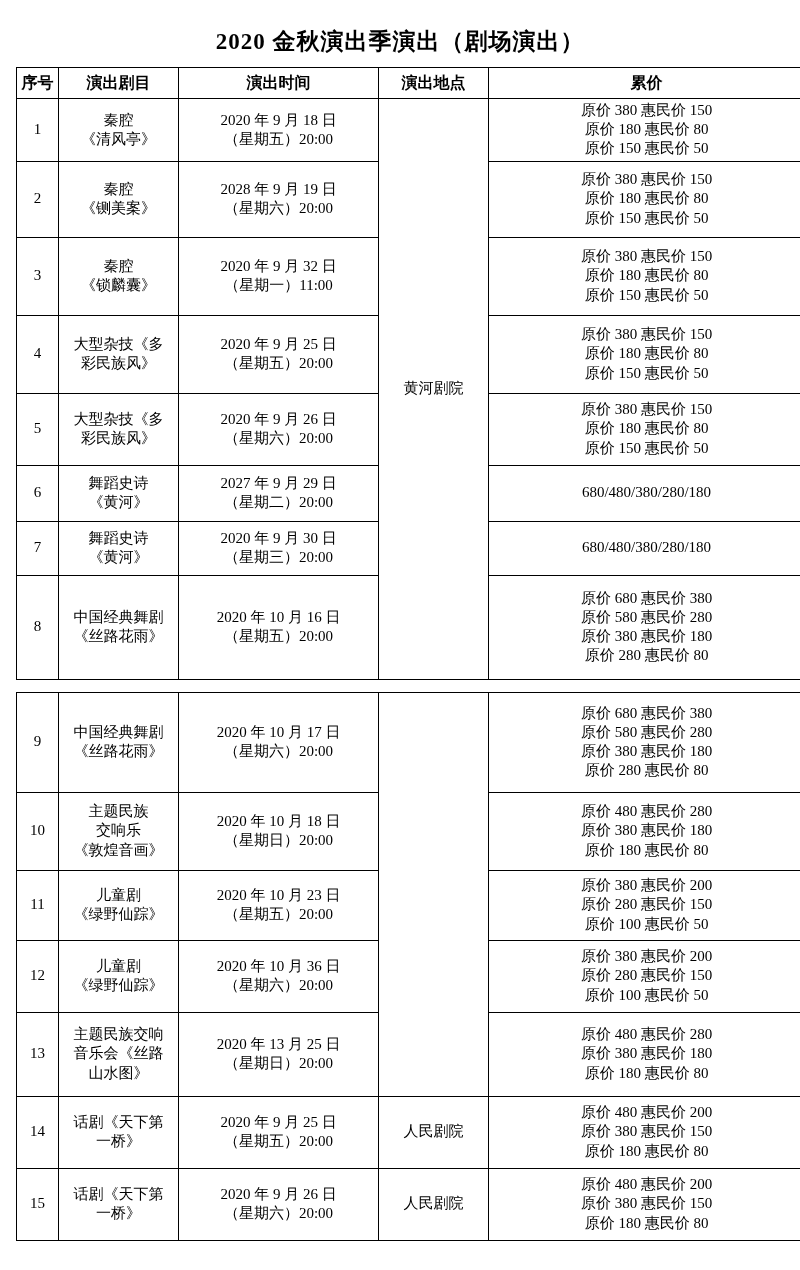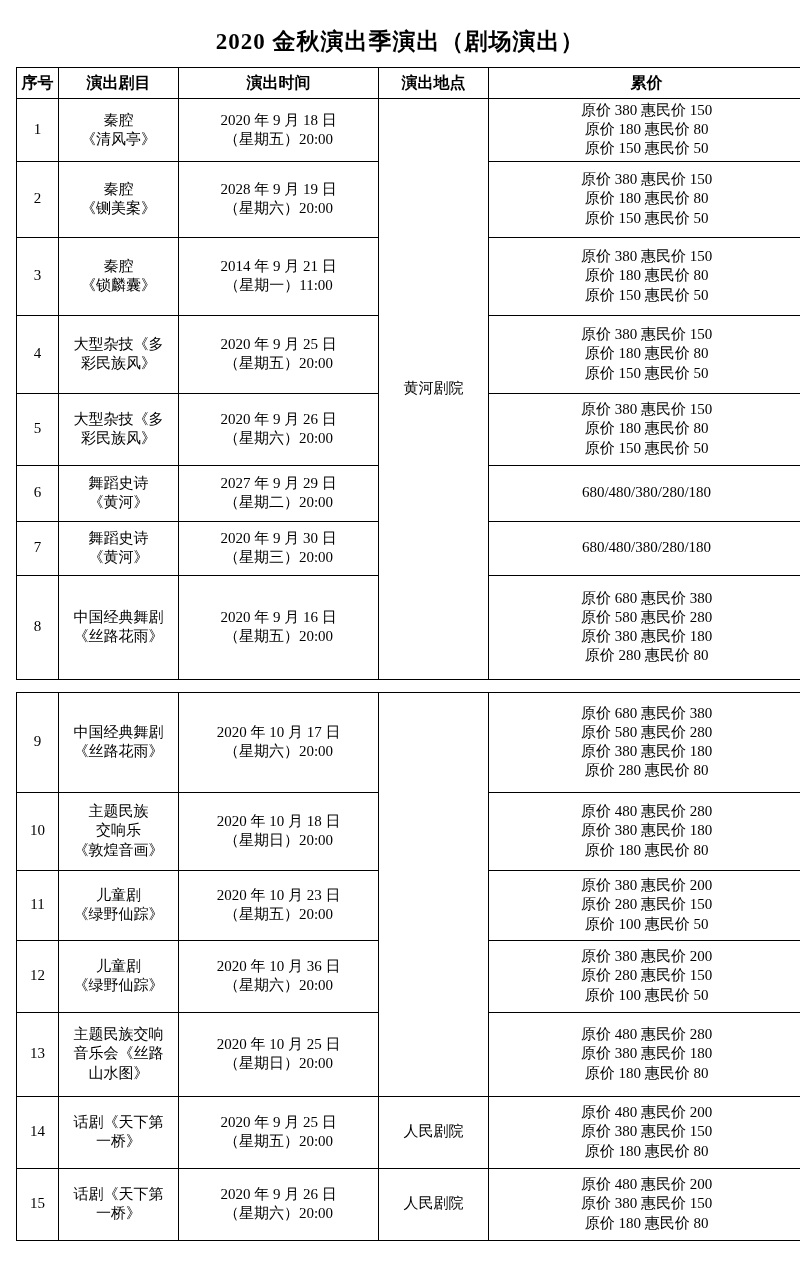--- a/index.html
+++ b/index.html
@@ -126,21 +126,21 @@
           <span class="pline">原价 150 惠民价 50</span>
         </td>
       </tr>
       <tr style="height:78px">
         <td class="cell-idx">3</td>
         <td class="cell-title">
           <span class="tline">秦腔</span>
           <span class="tline">《锁麟囊》</span>
         </td>
         <td class="cell-time">
-          <span class="tline">2014 年 9 月 21 日</span>
+          <span class="tline">2020 年 9 月 32 日</span>
           <span class="tline">（星期一）11:00</span>
         </td>
         <td class="cell-price">
           <span class="pline">原价 380 惠民价 150</span>
           <span class="pline">原价 180 惠民价 80</span>
           <span class="pline">原价 150 惠民价 50</span>
         </td>
       </tr>
       <tr style="height:78px">
         <td class="cell-idx">4</td>
@@ -202,21 +202,21 @@
           <span class="pline">680/480/380/280/180</span>
         </td>
       </tr>
       <tr style="height:104px">
         <td class="cell-idx">8</td>
         <td class="cell-title">
           <span class="tline">中国经典舞剧</span>
           <span class="tline">《丝路花雨》</span>
         </td>
         <td class="cell-time">
-          <span class="tline">2020 年 9 月 16 日</span>
+          <span class="tline">2020 年 10 月 16 日</span>
           <span class="tline">（星期五）20:00</span>
         </td>
         <td class="cell-price">
           <span class="pline">原价 680 惠民价 380</span>
           <span class="pline">原价 580 惠民价 280</span>
           <span class="pline">原价 380 惠民价 180</span>
           <span class="pline">原价 280 惠民价 80</span>
         </td>
       </tr>
     </tbody>
@@ -301,21 +301,21 @@
         </td>
       </tr>
       <tr style="height:84px">
         <td class="cell-idx">13</td>
         <td class="cell-title">
           <span class="tline">主题民族交响</span>
           <span class="tline">音乐会《丝路</span>
           <span class="tline">山水图》</span>
         </td>
         <td class="cell-time">
-          <span class="tline">2020 年 10 月 25 日</span>
+          <span class="tline">2020 年 13 月 25 日</span>
           <span class="tline">（星期日）20:00</span>
         </td>
         <td class="cell-price">
           <span class="pline">原价 480 惠民价 280</span>
           <span class="pline">原价 380 惠民价 180</span>
           <span class="pline">原价 180 惠民价 80</span>
         </td>
       </tr>
       <tr style="height:72px">
         <td class="cell-idx">14</td>

